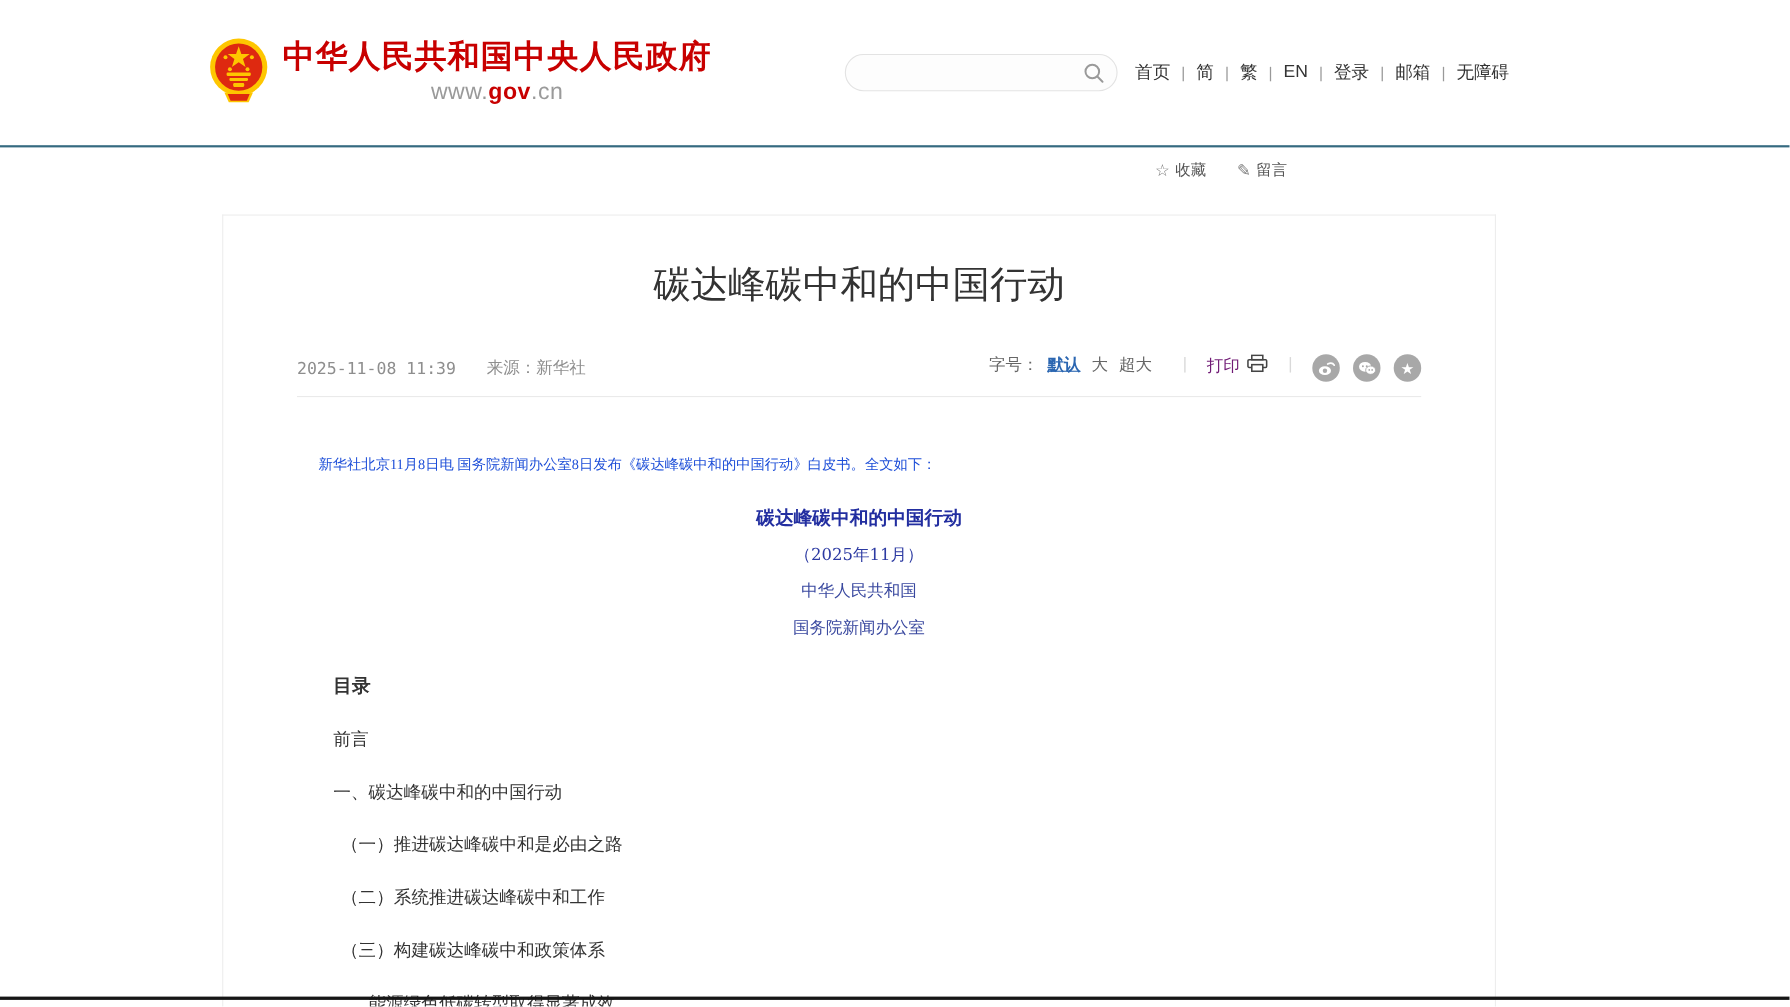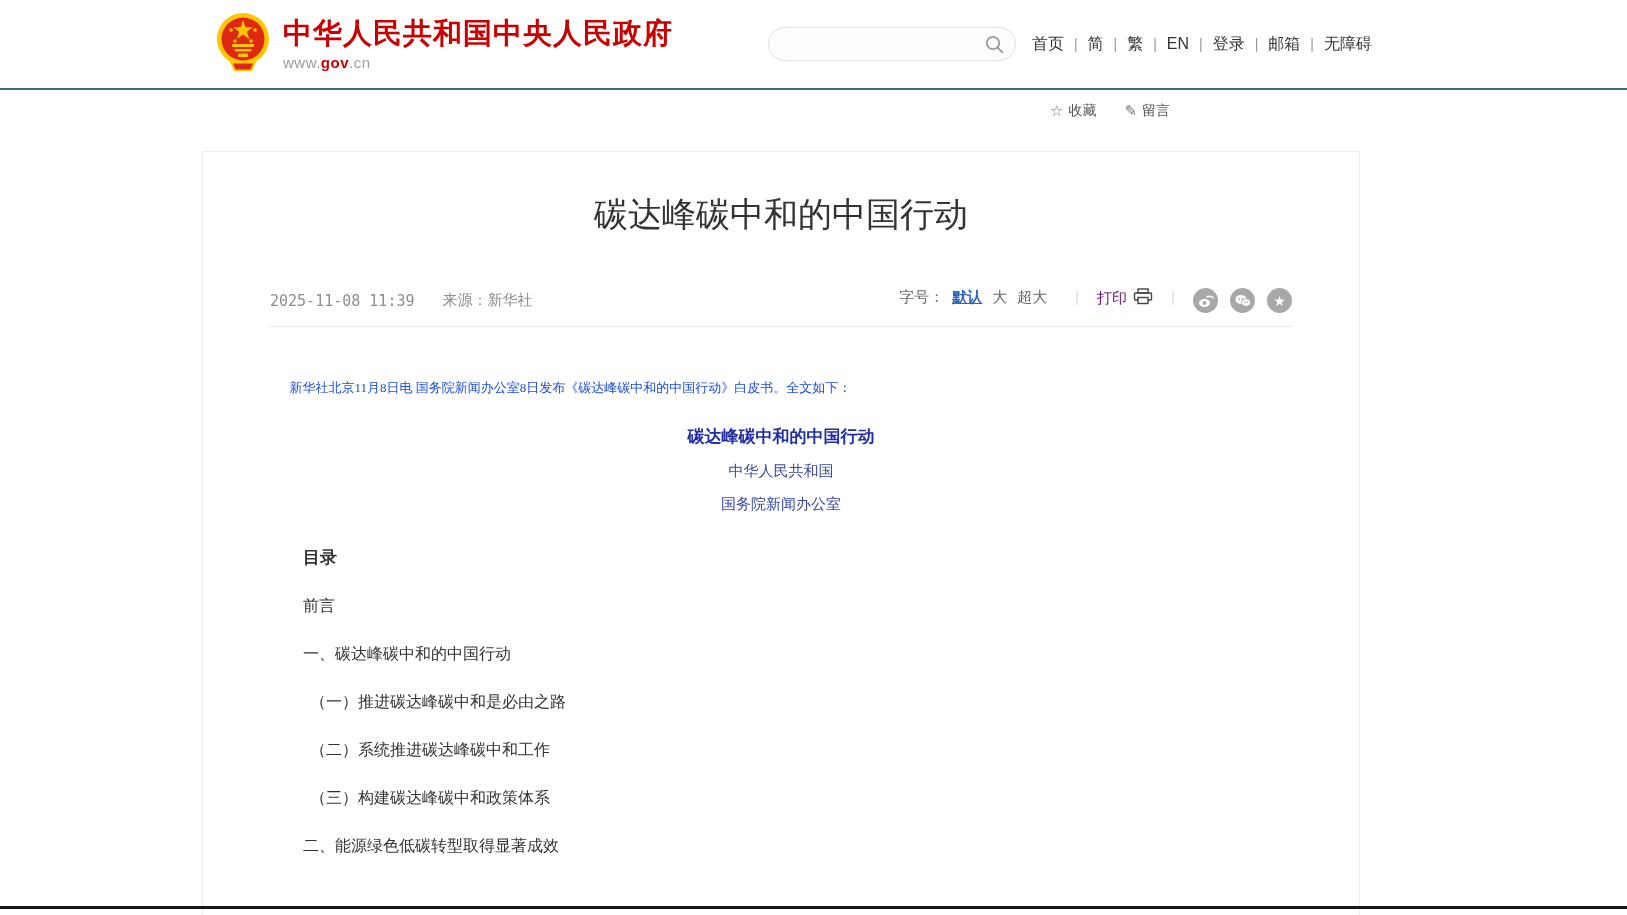--- a/index.html
+++ b/index.html
@@ -1,24 +1,24 @@
 <!DOCTYPE html>
 <html><head>
 <meta charset="utf-8">
 <style>
   * { margin:0; padding:0; box-sizing:border-box; }
   html,body { width:1627px; height:915px; overflow:hidden; background:#ffffff;
               font-family:"Liberation Sans", sans-serif; position:relative; }
 
   
-  .header { height:88px; display:flex; align-items:center; background:#fff;margin-left:26px; }
+  .header { height:132px; display:flex; align-items:center; background:#fff; }
   .brand { margin-left:190px; display:flex; align-items:center; gap:13px; }
   .brand-text { display:flex; flex-direction:column; }
   .site-title { font-size:29px; font-weight:bold; color:#c80000; letter-spacing:1px; line-height:1.15; }
-  .site-url { font-size:15px; color:#9a9a9a; margin-top:3px; letter-spacing:.5px; }
+  .site-url { font-size:21px; color:#9a9a9a; margin-top:3px; letter-spacing:.5px;text-align:center; }
   .site-url .gov { color:#c80000; font-weight:bold; }
 
   .header-right { margin-left:auto; margin-right:255px; display:flex; align-items:center; gap:16px; }
   .searchbox { width:248px; height:34px; border:1px solid #e3e3e3; border-radius:17px;
                background:#fdfdfd; position:relative; }
   .searchbox input { position:absolute; left:14px; top:1px; width:195px; height:30px; border:none;
                      outline:none; background:transparent; font-size:14px; color:#333; }
   .search-ic { position:absolute; right:10px; top:6px; }
 
   .nav { display:flex; align-items:center; font-size:16px; color:#333;justify-content:center; }
@@ -32,21 +32,21 @@
   .action-links { position:absolute; left:1050px; top:12px; display:flex; gap:28px;
                   font-size:14px; color:#555; }
   .action-links .lnk { display:flex; align-items:center; gap:5px; cursor:pointer; }
   .action-links .glyph { font-size:15px; color:#777; }
 
   
   .card { margin-left:202px; width:1158px; background:#fff; border:1px solid #ededed;
           border-bottom:none; padding:0 67px 60px; min-height:760px; }
   .art-title { margin-top:40px; text-align:center; font-size:34px; font-weight:500; color:#333; }
 
-  .meta { margin-top:50px; display:flex; align-items:center; font-size:15px; color:#8e8e8e; }
+  .meta { margin-top:40px; display:flex; align-items:center; font-size:15px; color:#8e8e8e; }
   .meta .date { font-family:"DejaVu Sans Mono", monospace; font-size:15px; }
   .meta .src { margin-left:28px; }
   .meta-right { margin-left:auto; display:flex; align-items:flex-start; color:#666; }
   .meta-right .fs-default { color:#2b66b1; font-weight:bold; text-decoration:underline;
                             margin:0 10px 0 8px; cursor:pointer; }
   .meta-right .fs-opt { margin-right:10px; cursor:pointer; }
   .meta-right .sep { color:#d9d9d9; margin:0 18px; }
   .meta-right .print { color:#701a75; display:flex; align-items:center; gap:6px; cursor:pointer; }
   .share { display:flex; align-items:center; gap:12px; }
   .share .circ { width:25px; height:25px; border-radius:50%; background:#a8a8a8; color:#fff;
@@ -187,20 +187,21 @@
       </span>
     </span>
   </div>
 
   <div class="meta-divider"></div>
 
   <p class="lead">新华社北京11月8日电 国务院新闻办公室8日发布《碳达峰碳中和的中国行动》白皮书。全文如下：</p>
 
   <div class="doc-head">
     <div class="doc-t1">碳达峰碳中和的中国行动</div>
+    <div class="doc-t2">（2025年11月）</div>
     <div class="doc-t3">中华人民共和国</div>
     <div class="doc-t4">国务院新闻办公室</div>
   </div>
 
   <div class="toc">
     <div class="toc-heading">目录</div>
     <div class="toc-item">前言</div>
     <div class="toc-item">一、碳达峰碳中和的中国行动</div>
     <div class="toc-item indent">（一）推进碳达峰碳中和是必由之路</div>
     <div class="toc-item indent">（二）系统推进碳达峰碳中和工作</div>

